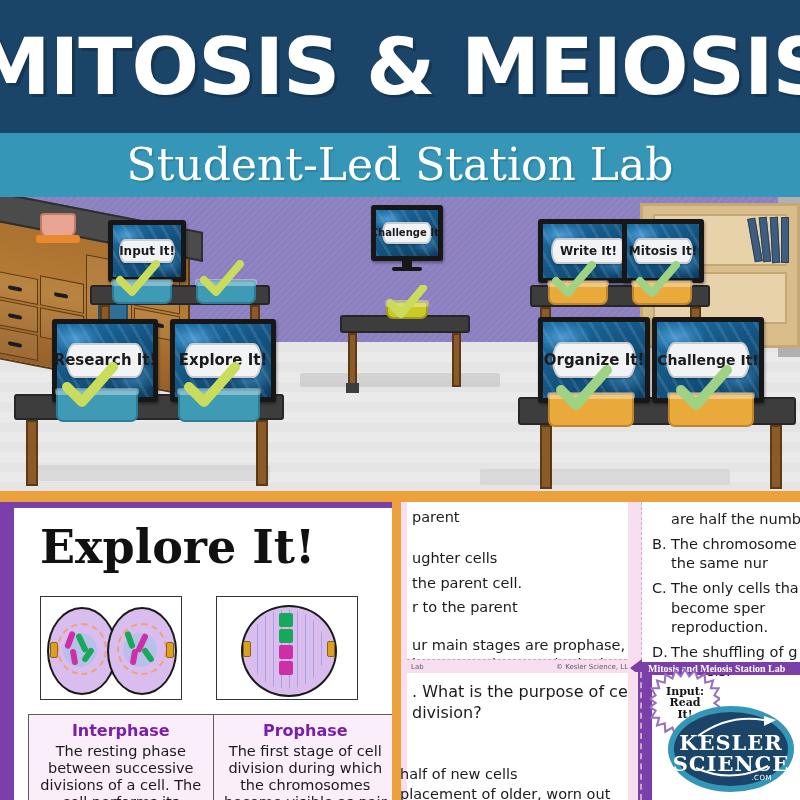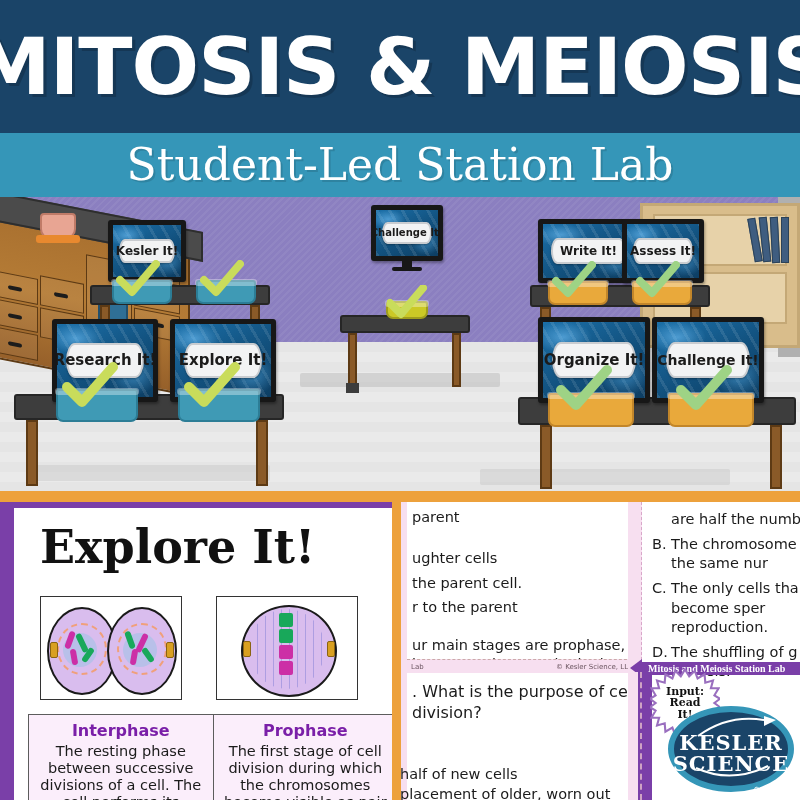--- a/index.html
+++ b/index.html
@@ -151,21 +151,21 @@
 
   
   .logo{position:absolute;left:668px;top:706px;width:126px;height:86px;z-index:8;}
   .logo .oval{position:absolute;inset:0;border-radius:50%;background:#1a4468;border:6px solid #3596b8;
     box-sizing:border-box;}
   .logo .l1,.logo .l2{position:absolute;left:0;right:0;text-align:center;color:#fff;
     font-family:"DejaVu Serif",serif;font-weight:bold;letter-spacing:1px;}
   .logo .l1{top:24px;font-size:21px;}
   .logo .l2{top:45px;font-size:21px;}
   .logo .dotcom{position:absolute;right:22px;top:68px;color:#fff;font-size:7px;
-    font-family:"DejaVu Sans",sans-serif;letter-spacing:.5px;margin-top:12px;}
+    font-family:"DejaVu Sans",sans-serif;letter-spacing:.5px;}
   .logo svg{position:absolute;left:0;top:0;}
 
   
   .badge{position:absolute;left:256px;top:404px;width:300px;height:218px;z-index:9;
     border-radius:50%;background:#1a4468;border:9px solid #eda13c;box-sizing:border-box;
     display:flex;flex-direction:column;align-items:center;justify-content:center;
     text-align:center;padding:0 22px;box-sizing:border-box;}
   .badge .b1{font-family:"DejaVu Sans",sans-serif;font-weight:bold;color:#fff;font-size:25px;
     line-height:1.1;margin-bottom:6px;}
   .badge .b2{font-family:"DejaVu Sans",sans-serif;font-weight:bold;color:#fff;font-size:25px;
@@ -255,21 +255,21 @@
         </svg>
     </div>
 
     <div class="table-top" style="left:90px;top:88px;width:180px;height:20px;"></div>
     <div class="leg" style="left:100px;top:108px;width:10px;height:40px;"></div>
     <div class="leg" style="left:250px;top:108px;width:10px;height:40px;"></div>
 
     <div class="mon" style="left:108px;top:23px;width:78px;height:62px;">
       <div class="screen">
         <div class="plaque">
-          <span style="font-size:12px">Kesler It!</span>
+          <span style="font-size:12px">Input It!</span>
         </div>
       </div>
       <div class="neck" style="top:62px;width:11px;height:7px;"></div>
     </div>
     <div class="bin blue" style="left:112px;top:83px;width:60px;height:24px;">
         <div class="rim"></div>
       </div>
     <div class="tick" style="left:116px;top:63px;">
       <svg width="44" height="38" viewBox="0 0 44 38">
           <path d="M4 20 L16 32 L40 4" stroke="#c9dc5b" stroke-width="8" fill="none" stroke-linecap="round" stroke-linejoin="round"></path>
@@ -340,21 +340,21 @@
       </div>
     <div class="tick" style="left:552px;top:64px;">
       <svg width="44" height="38" viewBox="0 0 44 38">
           <path d="M4 20 L16 32 L40 4" stroke="#9ed385" stroke-width="8" fill="none" stroke-linecap="round" stroke-linejoin="round"></path>
         </svg>
     </div>
 
     <div class="mon" style="left:622px;top:22px;width:82px;height:64px;">
       <div class="screen">
         <div class="plaque">
-          <span style="font-size:12px">Assess It!</span>
+          <span style="font-size:12px">Mitosis It!</span>
         </div>
       </div>
       <div class="neck" style="top:64px;width:11px;height:8px;"></div>
     </div>
     <div class="bin orange" style="left:632px;top:84px;width:60px;height:24px;">
         <div class="rim"></div>
       </div>
     <div class="tick" style="left:636px;top:64px;">
       <svg width="44" height="38" viewBox="0 0 44 38">
           <path d="M4 20 L16 32 L40 4" stroke="#9ed385" stroke-width="8" fill="none" stroke-linecap="round" stroke-linejoin="round"></path>

